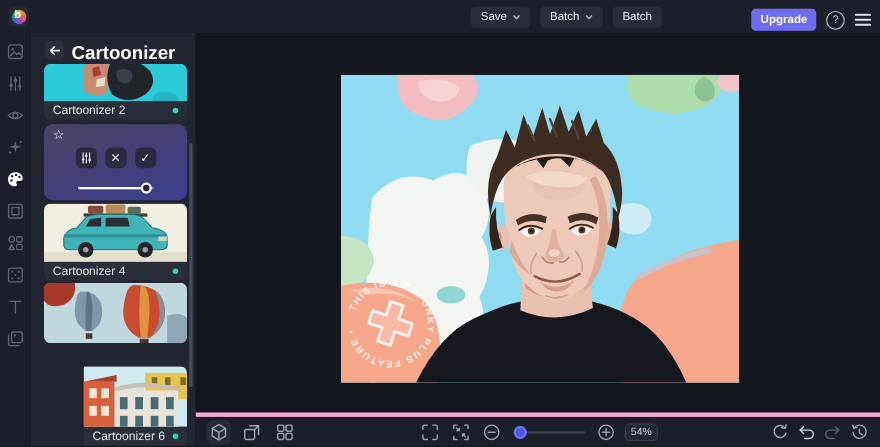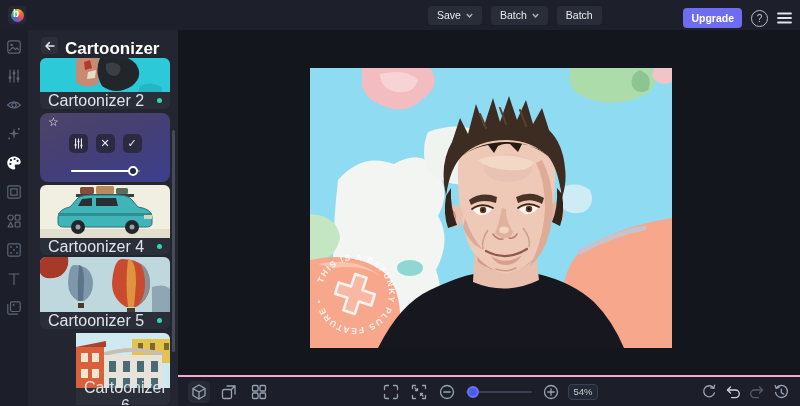--- a/index.html
+++ b/index.html
@@ -43,21 +43,21 @@
            background:#232630; overflow:hidden; }
   .panel-back { position:absolute; left:13px; top:7px; width:17px; height:17px; border-radius:4px;
                 background:#2b303c; border:none; cursor:pointer; display:flex; align-items:center; justify-content:center; }
   .panel-back svg { width:10px; height:10px; }
   .panel-back path { fill:none; stroke:#dfe3ea; stroke-width:1.5; stroke-linecap:round; stroke-linejoin:round; }
   .panel-title { position:absolute; left:37px; top:9px; font-size:17px; font-weight:bold; color:#ffffff; }
   .card { position:absolute; left:12px; width:130px; border-radius:6px; overflow:hidden; cursor:pointer; }
   .card-thumb { display:block; width:130px; }
   .card-label { height:17px; background:#2a2e38; display:flex; align-items:center;
                 justify-content:space-between; padding:0 8px; }
-  .card-label span { font-size:16px; color:#dfe3ea;text-align:center; }
+  .card-label span { font-size:11px; color:#dfe3ea; }
   .plus-dot { width:5px; height:5px; border-radius:50%; background:#2fd6b7; }
   .card-c2 { top:28px; } .card-c4 { top:155px; } .card-c5 { top:227px; } .card-c6 { top:303px;padding-left:36px; }
 
   .card-selected { position:absolute; left:12px; top:83px; width:130px; height:69px; border-radius:8px;
                    background:linear-gradient(160deg,#4d4566 0%,#453f75 45%,#3c3f8d 100%); cursor:default; }
   .fav-star { position:absolute; left:8px; top:2px; color:#fff; font-size:12px; opacity:.92; cursor:pointer; }
   .sel-controls { position:absolute; left:0; top:21px; width:130px; display:flex; justify-content:center; gap:8px; }
   .sel-btn { width:19px; height:19px; border-radius:5px; background:#2c2a40; border:none; cursor:pointer;
              color:#e9ebf2; font-size:11px; display:flex; align-items:center; justify-content:center; padding:0; }
   .sel-btn svg { width:11px; height:11px; }
@@ -71,21 +71,21 @@
   .panel-scrollbar { position:absolute; left:144px; top:100px; width:3px; height:222px;
                      border-radius:2px; background:#454b59; cursor:pointer; }
 
   
   .workspace { position:absolute; left:178px; top:30px; width:622px; height:376px; background:#14161d; }
   .canvas { position:absolute; left:132px; top:38px; width:362px; height:280px; }
   .canvas svg { display:block; }
 
   
   .bottombar { position:absolute; left:0; bottom:0; width:622px; height:31px; background:#1c1f2a;
-               border-top:2px solid #f9a8d4; display:flex; align-items:center; }
+               border-top:4px solid #f9a8d4; display:flex; align-items:center; }
   .bb-btn { width:22px; height:22px; border:none; background:none; border-radius:5px; cursor:pointer;
             display:flex; align-items:center; justify-content:center; padding:0; }
   .bb-btn svg { width:18px; height:18px; }
   .bb-btn .st { fill:none; stroke:#9aa2b1; stroke-width:1.3; stroke-linecap:round; stroke-linejoin:round; }
   .bb-btn.bright .st { stroke:#cdd2dc; }
   .bb-btn.dim .st { stroke:#555b68; }
   .bb-btn.boxed { background:#262b36; }
   .bb-left { display:flex; gap:8px; margin-left:10px; }
   .bb-center { position:absolute; left:50%; transform:translateX(-50%); display:flex; align-items:center; gap:6px; }
   .zoom-slider { position:relative; width:66px; height:14px; margin:0 2px; cursor:pointer; }
@@ -314,24 +314,20 @@
         <path d="M0 0 H28 Q30 14 18 20 Q4 24 0 16 Z" fill="#a83828"></path>
         <path d="M34 8 Q52 8 53 26 Q53 38 44 44 L38 44 Q28 38 28 26 Q29 8 34 8 Z" fill="#7e97ab"></path>
         <path d="M39 8 Q44 8 44 26 L43 44 L38 44 Q37 26 39 8 Z" fill="#5d7488"></path>
         <rect x="38" y="46" width="6" height="5" fill="#4a3a2c"></rect>
         <path d="M82 2 Q108 2 110 26 Q110 42 96 50 L86 50 Q72 42 72 26 Q74 2 82 2 Z" fill="#c94a2e"></path>
         <path d="M88 2 Q96 2 96 26 L94 50 L88 50 Q85 26 88 2 Z" fill="#e0933f"></path>
         <path d="M100 6 Q110 12 110 26 Q110 40 98 49 Q106 38 105 24 Q104 12 100 6 Z" fill="#8a8f96"></path>
         <rect x="87" y="51" width="8" height="4" fill="#4a3a2c"></rect>
         <path d="M112 30 Q124 26 130 32 L130 55 L112 55 Z" fill="#8fa6b5"></path>
       </svg>
-      <div class="card-label">
-        <span>Cartoonizer 5</span>
-        <i class="plus-dot"></i>
-      </div>
     </div>
 
     <div class="card card-c6">
       <svg class="card-thumb" width="130" height="55" viewBox="0 0 130 55" preserveAspectRatio="xMidYMid slice">
         <rect width="130" height="55" fill="#cfe9f0"></rect>
         <rect x="56" y="6" width="46" height="24" fill="#e6c44c"></rect>
         <g fill="#7a6a33">
             <rect x="62" y="10" width="5" height="7"></rect>
             <rect x="74" y="10" width="5" height="7"></rect>
             <rect x="88" y="10" width="5" height="7"></rect>

